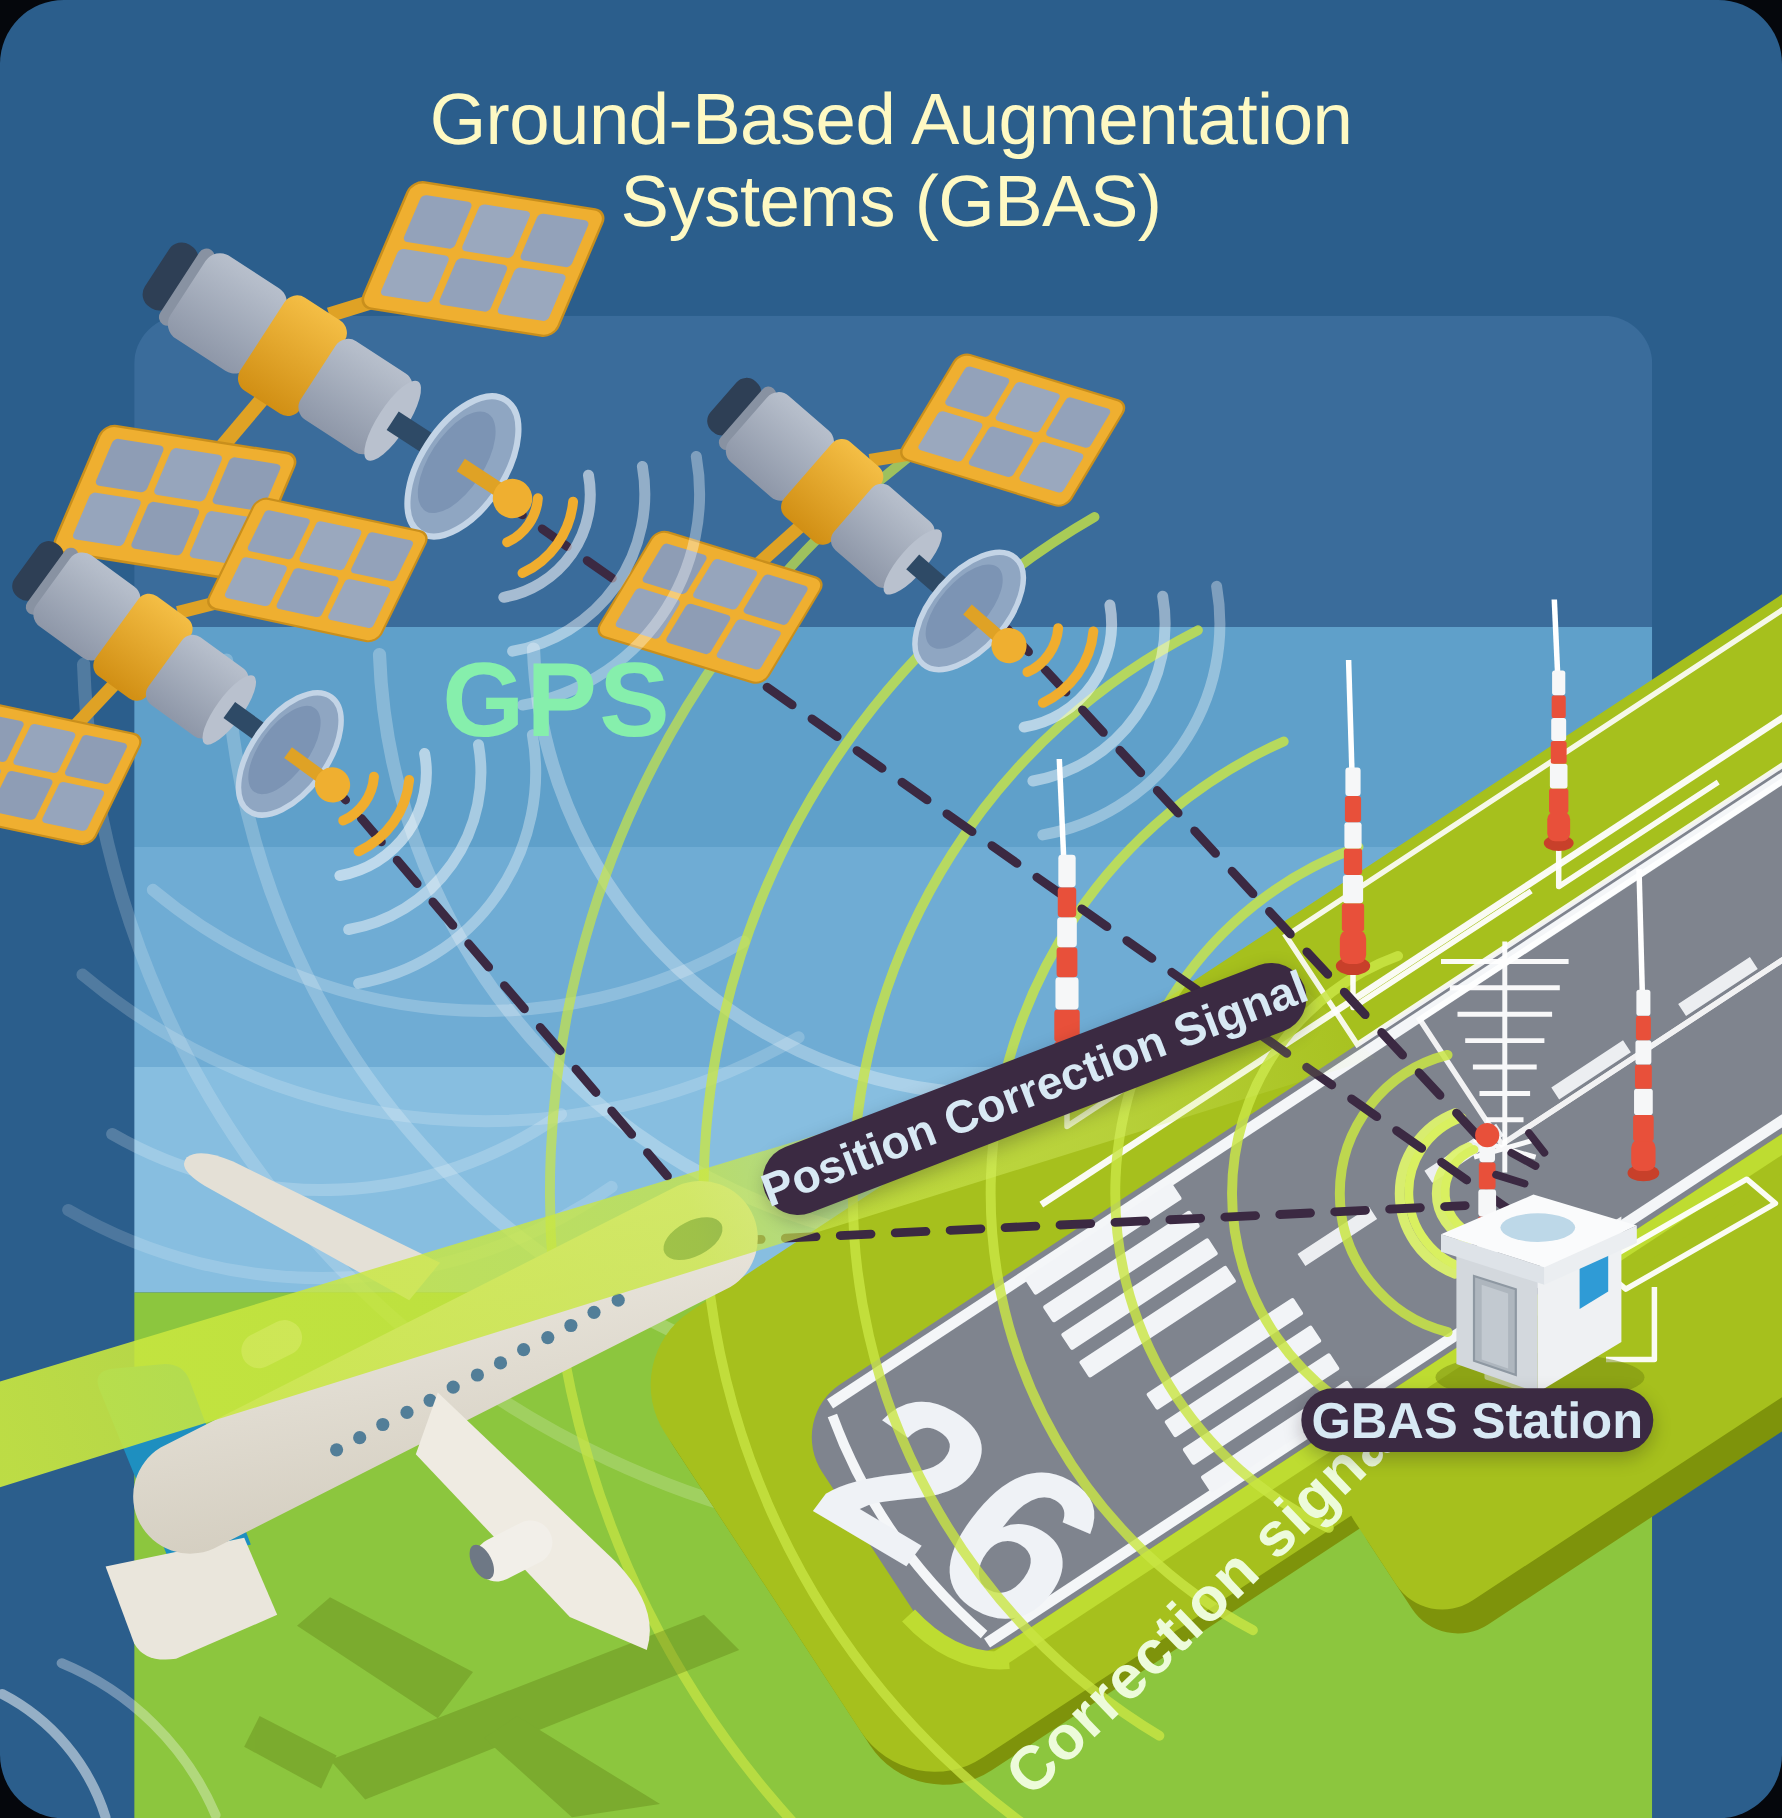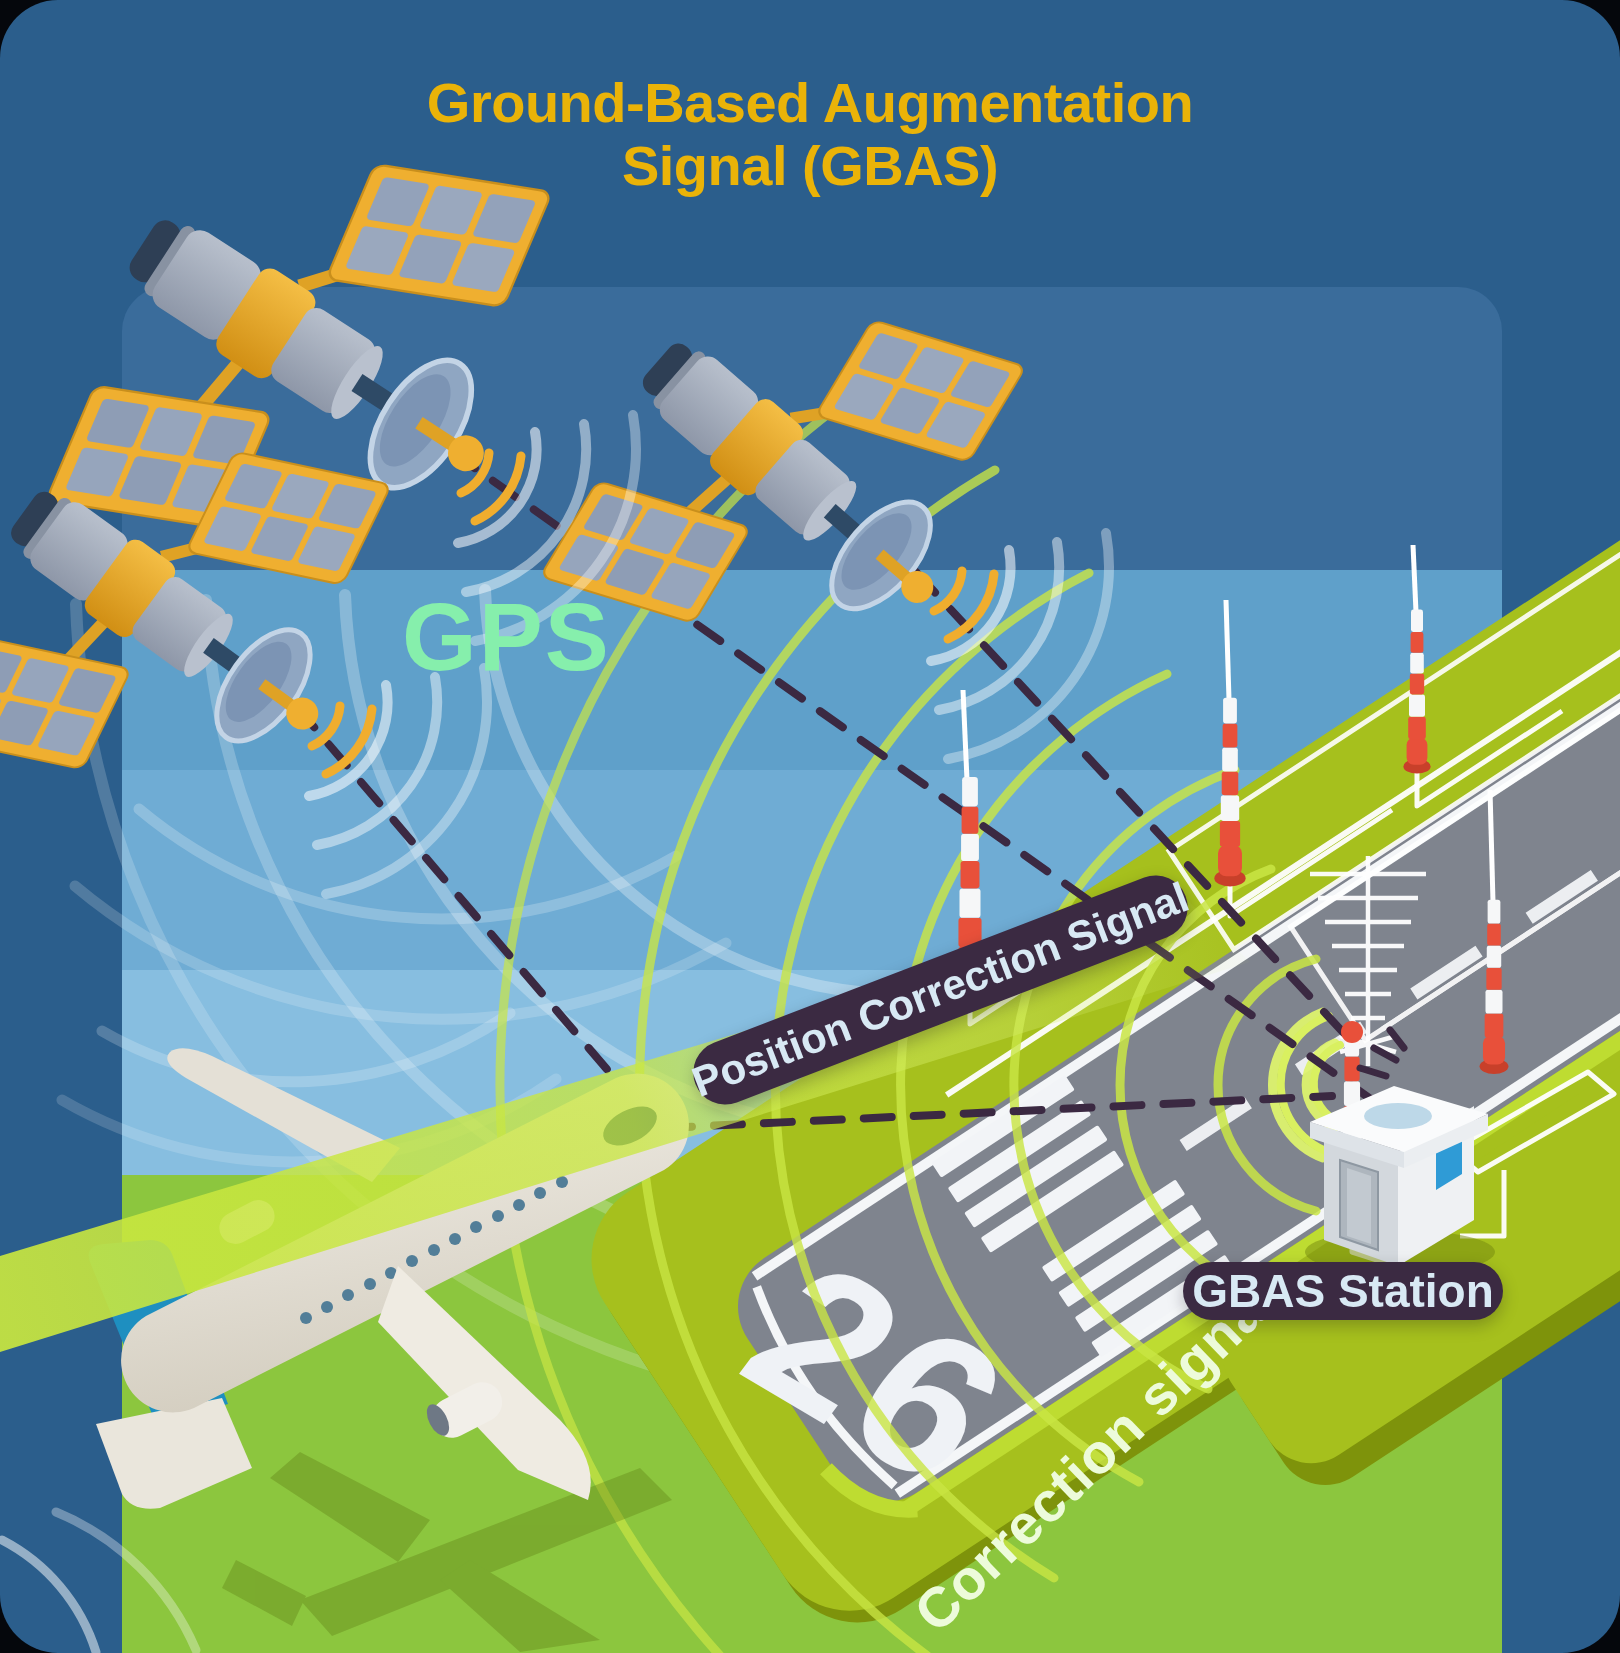--- a/index.html
+++ b/index.html
@@ -8,22 +8,22 @@
   
   .panel{position:absolute;left:122px;top:287px;width:1380px;height:1366px;border-radius:44px 44px 0 0;overflow:hidden;}
   .band{width:100%;}
   .band0{height:283px;background:#3A6C9B;}
   .band1{height:200px;background:#5FA0CA;}
   .band2{height:200px;background:#6FACD4;}
   .band3{height:205px;background:#87BEE0;}
   .grass{height:478px;background:#8CC63E;}
   svg.scene{position:absolute;left:0;top:0;z-index:5;}
   
-  .title{position:absolute;left:0;top:72px;width:1620px;text-align:center;color:#eab308;font-weight:700;
-         font-size:56px;line-height:1.12;letter-spacing:-0.5px;z-index:8;}
+  .title{position:absolute;left:0;top:72px;width:1620px;text-align:center;color:#fef9c3;font-weight:400;
+         font-size:66px;line-height:1.12;letter-spacing:-0.5px;z-index:8;}
   .gps{position:absolute;left:402px;top:582px;font-size:96px;font-weight:700;color:#86efac;letter-spacing:2px;z-index:8;}
   .pill{position:absolute;display:flex;align-items:center;justify-content:center;background:#3B2A42;color:#D8E9F4;
         font-weight:700;white-space:nowrap;z-index:9;box-shadow:0 6px 16px rgba(15,10,25,.25);}
   .pill-pseudolite{left:1242px;top:826px;width:260px;height:62px;border-radius:31px;font-size:44px;}
   .pill-position{left:678px;top:958px;width:525px;height:64px;border-radius:32px;font-size:42px;transform:rotate(-21deg);}
   .pill-gbas{left:1183px;top:1262px;width:320px;height:58px;border-radius:29px;font-size:46px;}
   .correction{position:absolute;left:795px;top:1415px;width:600px;height:80px;display:flex;align-items:center;justify-content:center;
         font-size:56px;font-weight:700;color:#EDFBDA;transform:rotate(-44deg);z-index:8;letter-spacing:1px;}
 </style>
 </head>
@@ -288,21 +288,21 @@
       <path d="M 340,706 A 48 48 0 0 1 312,746" stroke="#F0AD2E" stroke-width="9"></path>
       <path d="M 372,709 A 80 80 0 0 1 326,774" stroke="#F0AD2E" stroke-width="9"></path>
       <path d="M 386,685 A 95 95 0 0 1 309,796" stroke="#FFFFFF" stroke-width="10" opacity="0.55"></path>
       <path d="M 435,677 A 145 145 0 0 1 317,845" stroke="#FFFFFF" stroke-width="10" opacity="0.45"></path>
       <path d="M 484,668 A 195 195 0 0 1 326,894" stroke="#FFFFFF" stroke-width="10" opacity="0.35"></path>
     </g>
   </svg>
 
   <div class="title">
     <div>Ground-Based Augmentation</div>
-    <div>Signal (GBAS)</div>
+    <div>Systems (GBAS)</div>
   </div>
 
   <div class="gps">GPS</div>
 
 
   <div class="pill pill-position">
     <span>Position Correction Signal</span>
   </div>
 
   <div class="pill pill-gbas">

